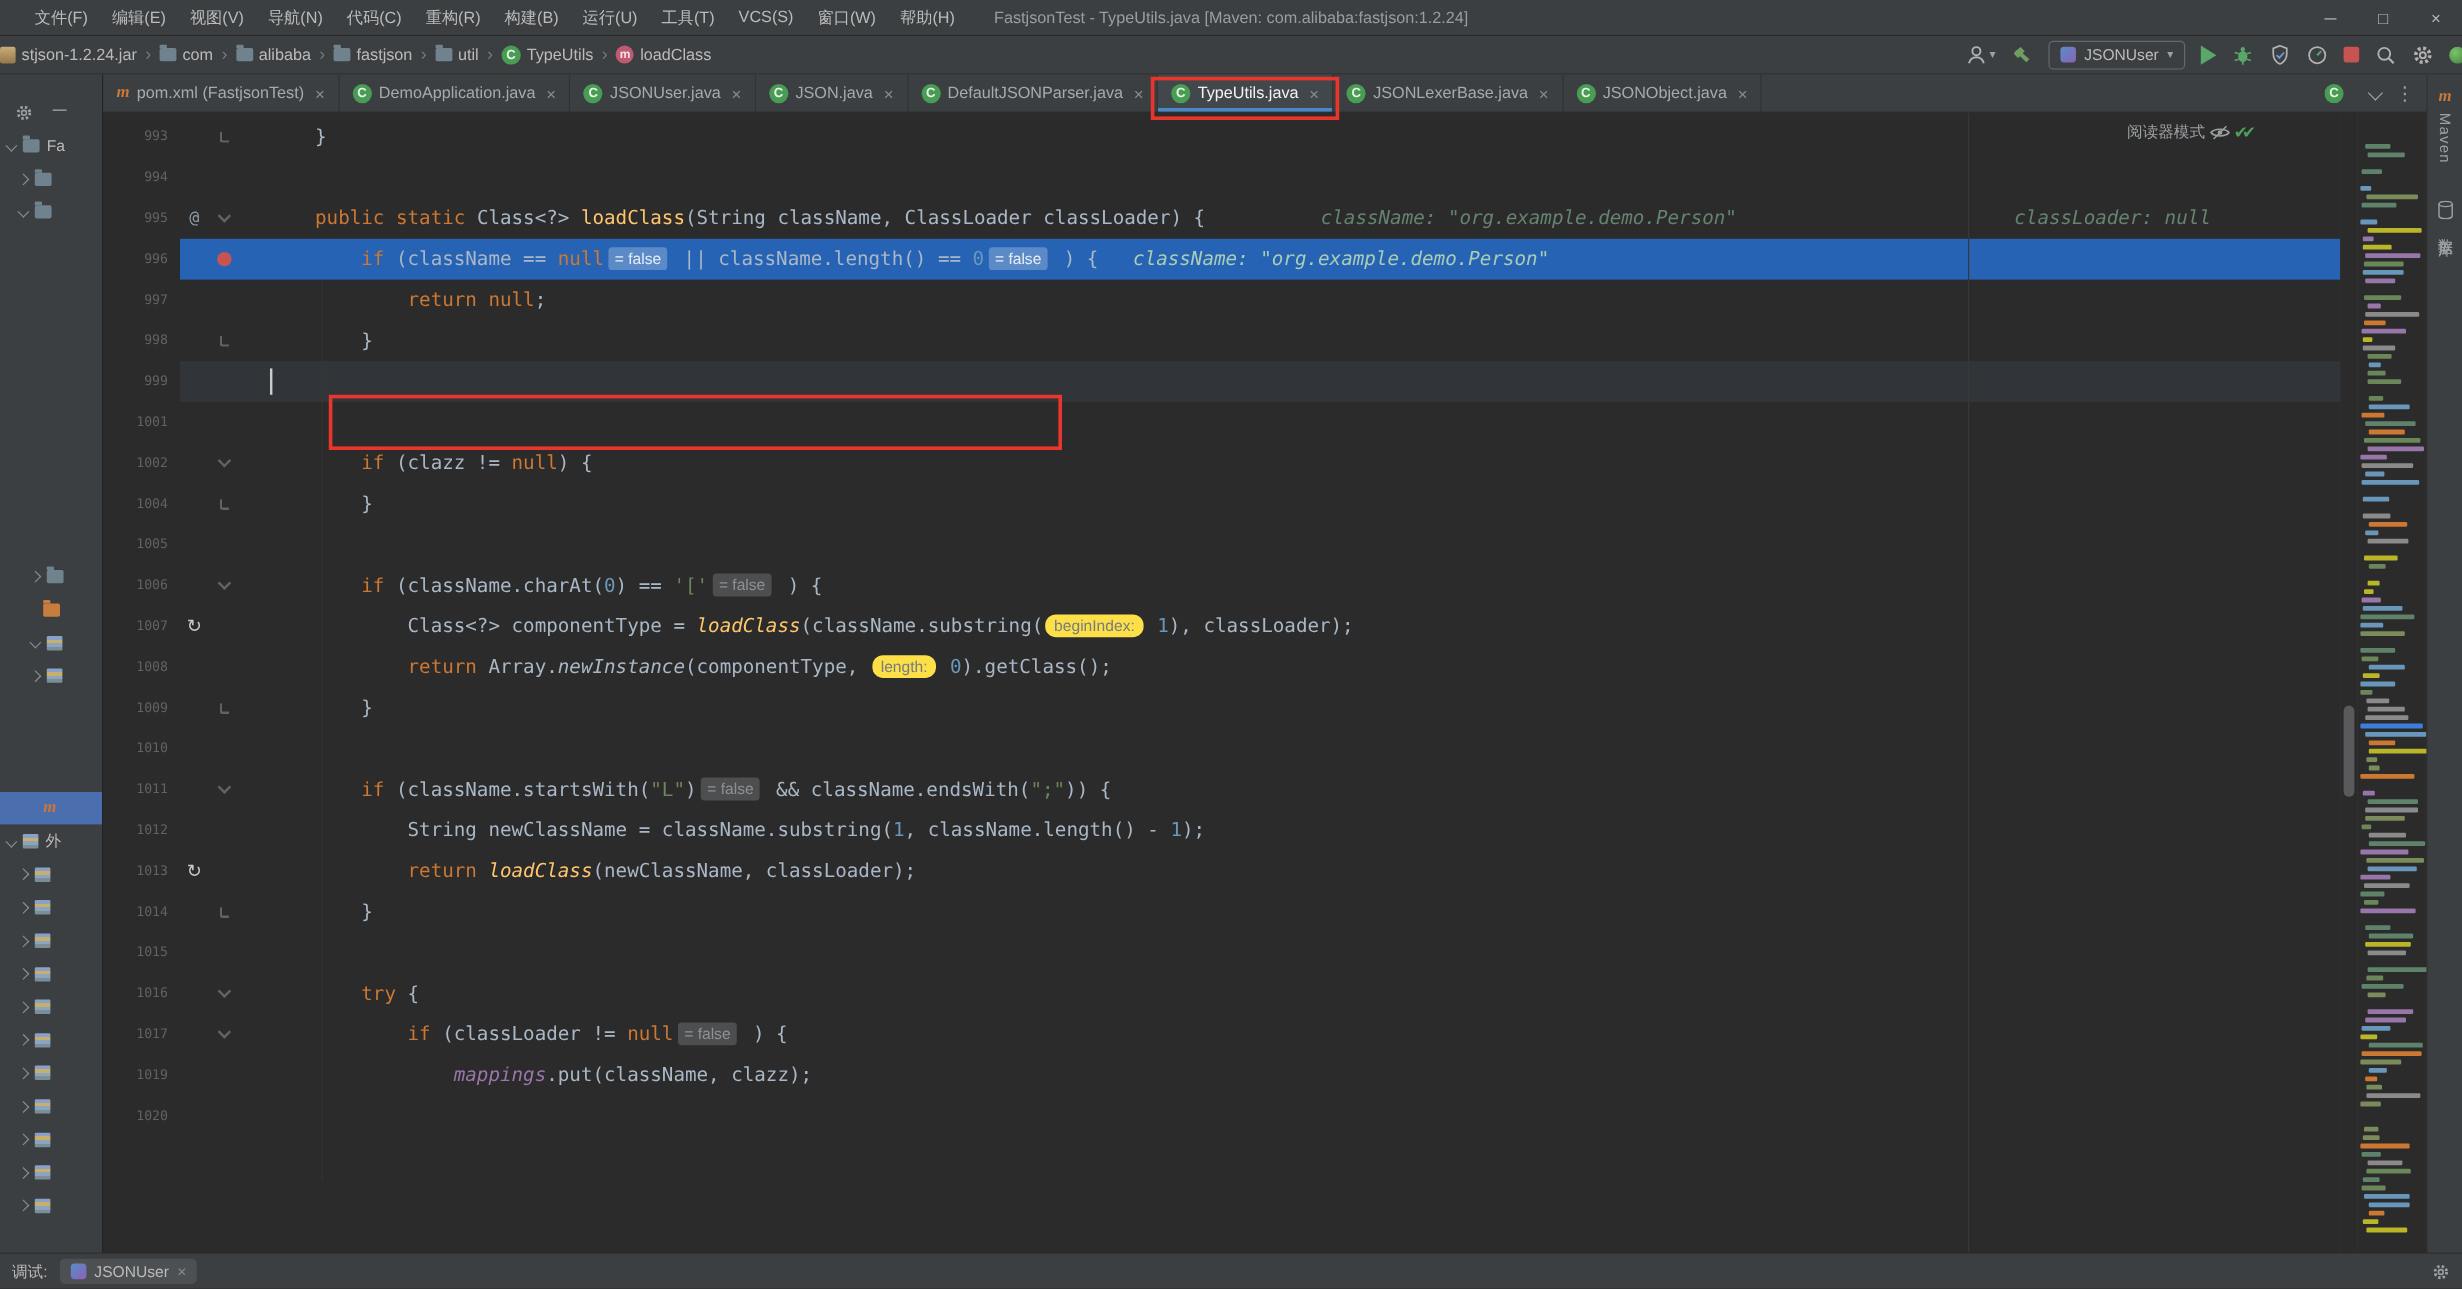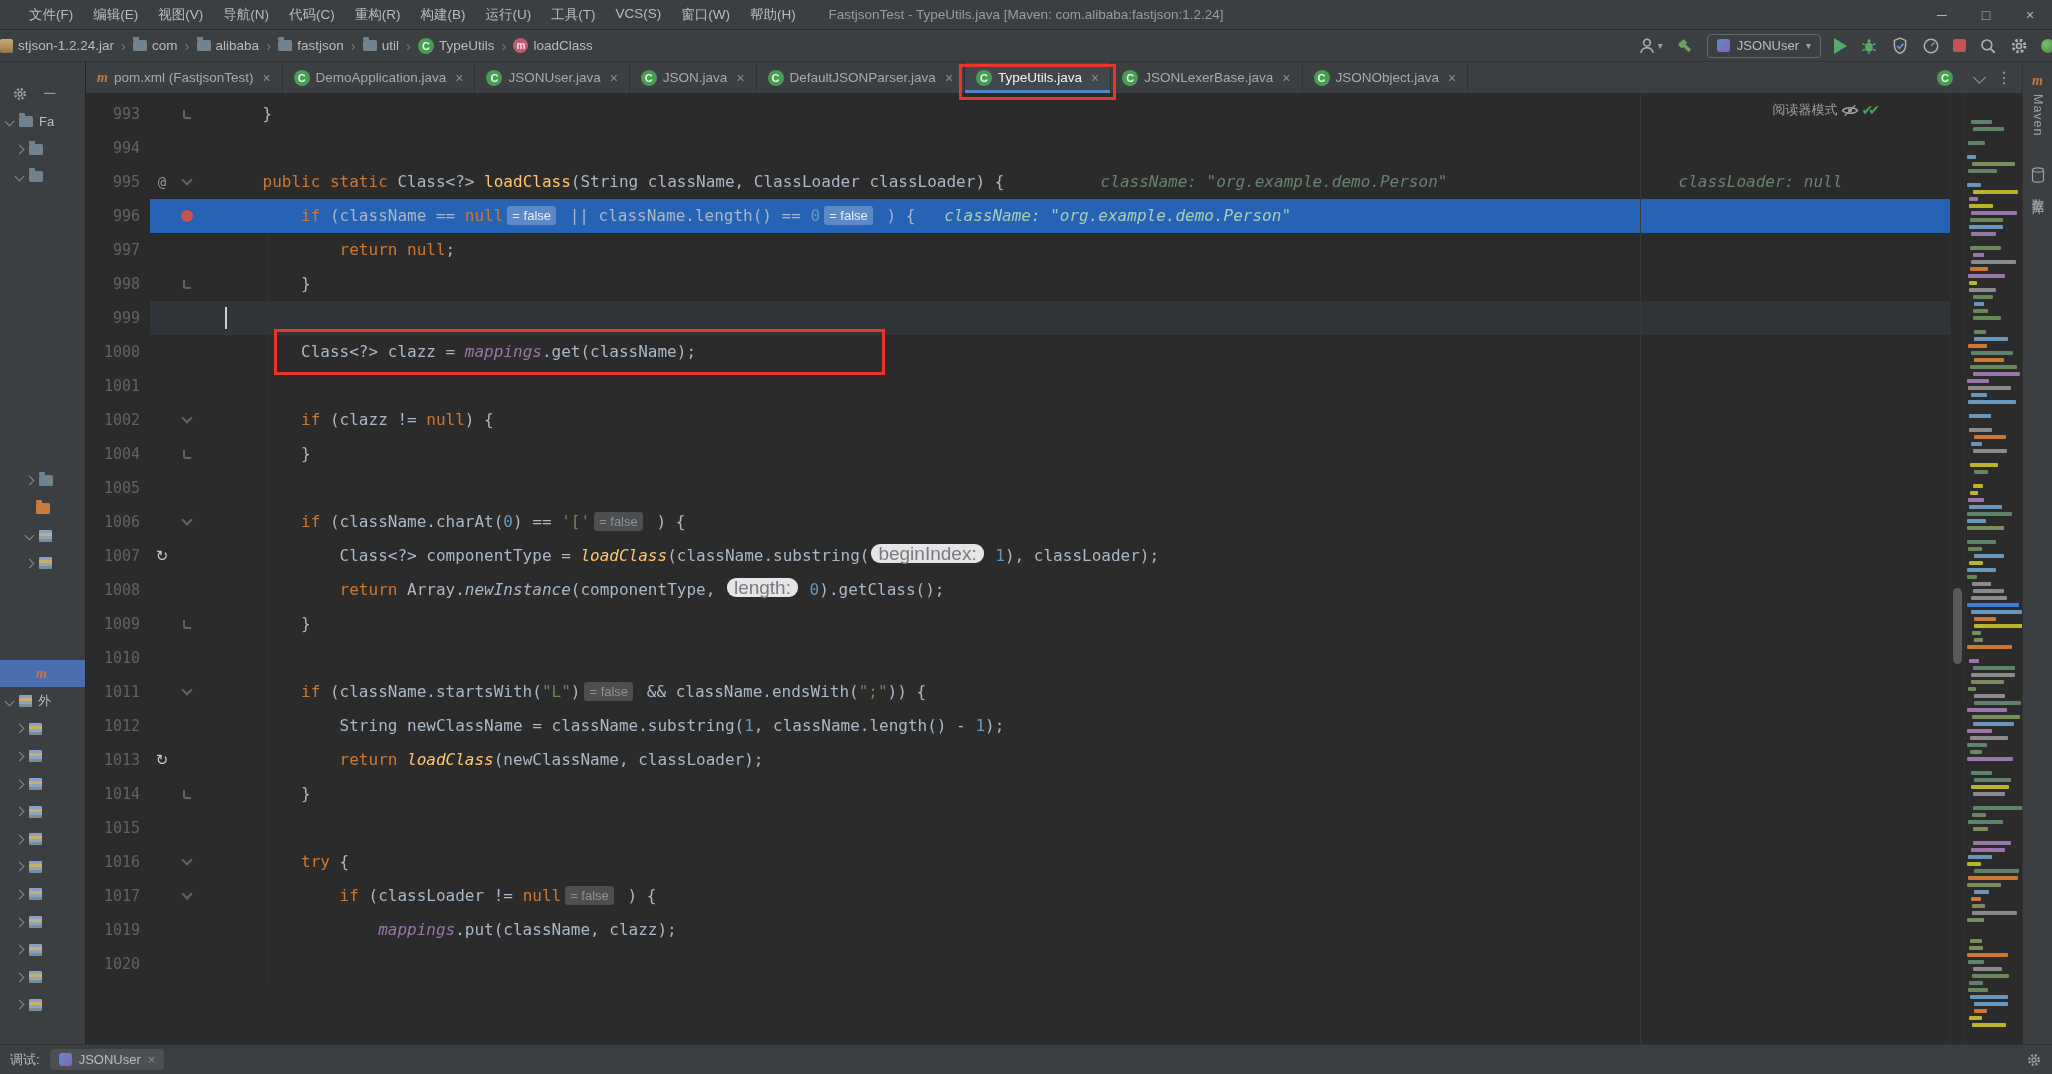--- a/index.html
+++ b/index.html
@@ -63,34 +63,34 @@
   .tab.annotated::after{content:'';position:absolute;top:2px;left:-6px;right:-6px;bottom:-7px;border:3px solid var(--annotation,#E8362D);z-index:9;pointer-events:none}
   .tab-extra{margin-left:auto;display:flex;align-items:center;gap:12px;padding:0 10px}
   .partial-tab{width:26px;overflow:hidden;display:flex;align-items:center}
   .kebab{color:#9DA0A2;font-size:16px}
 
   
   .editor-row{flex:1;display:flex;position:relative;min-height:0}
   .editor{flex:1;position:relative;overflow:hidden;background:#2B2B2B}
   .lines{padding-top:3px}
   .line{display:flex;height:34px;line-height:34px;font-family:"DejaVu Sans Mono","Liberation Mono",monospace;font-size:16px;white-space:pre}
-  .ln{width:64px;flex:none;text-align:right;padding-right:10px;color:#606366;font-size:15px}
+  .ln{width:64px;flex:none;text-align:right;padding-right:10px;color:#606366;font-size:11px}
   .g2{width:24px;flex:none;display:flex;align-items:center;justify-content:center}
   .g1{width:26px;flex:none;display:flex;align-items:center;justify-content:center}
   .code-text{flex:1;padding-left:24px;position:relative;min-width:0}
   .line.exec{background:linear-gradient(90deg,transparent 64px,var(--exec_line,#2663B5) 64px)}
   .line.caretline{background:linear-gradient(90deg,transparent 64px,#313438 64px)}
   .sd{color:#A9B7C6}.sk{color:#CC7832}.sm{color:#FFC66D}
   .smi{color:#FFC66D;font-style:italic}.sdi{color:#A9B7C6;font-style:italic}
   .sf{color:#9876AA;font-style:italic}.ss{color:#6A8759}.sn{color:#6897BB}
   .sdbg{color:#66836F;font-style:italic}
   .line.exec .sdbg{color:#A9CDB4}
   .badge{display:inline-block;background:#4C4E50;color:#8E9193;font-size:13px;line-height:19px;border-radius:3px;padding:0 5px;margin:0 4px;vertical-align:1px;font-family:"Liberation Sans",sans-serif;font-style:normal}
   .line.exec .badge{background:rgba(255,255,255,.25);color:#E4EDF8}
-  .phint{display:inline-block;background:#e5e5e5;color:#767C82;font-size:19px;line-height:19px;border-radius:9px;padding:0 7px;margin:0 2px;vertical-align:1px;font-family:"Liberation Sans",sans-serif}
+  .phint{display:inline-block;background:#fde047;color:#767C82;font-size:13px;line-height:19px;border-radius:9px;padding:0 7px;margin:0 2px;vertical-align:1px;font-family:"Liberation Sans",sans-serif}
   .caret{position:absolute;left:25px;top:6px;width:2px;height:22px;background:#CCCCCC;animation:blink 1.1s steps(1) infinite}
   @keyframes blink{50%{opacity:0}}
   .gi{display:inline-block}
   .gi.fold-open{width:8px;height:8px;border-right:2px solid #5F6367;border-bottom:2px solid #5F6367;transform:rotate(45deg);margin-top:-5px}
   .gi.fold-end{width:8px;height:9px;border-left:2px solid #5F6367;border-bottom:2px solid #5F6367;border-radius:0 0 0 3px}
   .gi.at{color:#8C9CA8;font-size:14px;font-family:"DejaVu Sans Mono",monospace}
   .gi.recursion{color:#C3C9CF;font-size:15px;font-family:"DejaVu Sans",sans-serif}
   .gi.breakpoint{width:12px;height:12px;border-radius:50%;background:#C75450}
   .margin-guide{position:absolute;top:0;bottom:0;left:1554px;width:1px;background:#383838}
   .indent-guide{position:absolute;left:182px;top:139px;bottom:60px;width:1px;background:#383838;opacity:.6}
@@ -404,21 +404,20 @@
           <div class="margin-guide"></div>
           <div class="indent-guide"></div>
           <div class="lines">
               <div class="line"><span class="ln">993</span><span class="g2"></span><span class="g1"><span class="gi fold-end"></span></span><span class="code-text"><span class="sd">    }</span></span></div>
               <div class="line"><span class="ln">994</span><span class="g2"></span><span class="g1"></span><span class="code-text"></span></div>
               <div class="line"><span class="ln">995</span><span class="g2"><span class="gi at">@</span></span><span class="g1"><span class="gi fold-open"></span></span><span class="code-text"><span class="sd">    </span><span class="sk">public</span><span class="sd"> </span><span class="sk">static</span><span class="sd"> Class&lt;?&gt; </span><span class="sm">loadClass</span><span class="sd">(String className, ClassLoader classLoader) {</span><span class="sdbg">          className: "org.example.demo.Person"</span><span class="sdbg">                        classLoader: null</span></span></div>
               <div class="line exec"><span class="ln">996</span><span class="g2"></span><span class="g1"><span class="gi breakpoint"></span></span><span class="code-text"><span class="sd">        </span><span class="sk">if</span><span class="sd"> (className == </span><span class="sk">null</span><span class="badge">= false</span><span class="sd"> || className.length() == </span><span class="sn">0</span><span class="badge">= false</span><span class="sd"> ) {</span><span class="sdbg">   className: "org.example.demo.Person"</span></span></div>
               <div class="line"><span class="ln">997</span><span class="g2"></span><span class="g1"></span><span class="code-text"><span class="sd">            </span><span class="sk">return</span><span class="sd"> </span><span class="sk">null</span><span class="sd">;</span></span></div>
               <div class="line"><span class="ln">998</span><span class="g2"></span><span class="g1"><span class="gi fold-end"></span></span><span class="code-text"><span class="sd">        }</span></span></div>
               <div class="line caretline"><span class="ln">999</span><span class="g2"></span><span class="g1"></span><span class="code-text"><span class="caret"></span></span></div>
-              <div class="line"><span class="ln">1000</span><span class="g2"></span><span class="g1"></span><span class="code-text"><span class="sd">        Class&lt;?&gt; clazz = </span><span class="sf">mappings</span><span class="sd">.get(className);</span></span></div>
               <div class="line"><span class="ln">1001</span><span class="g2"></span><span class="g1"></span><span class="code-text"></span></div>
               <div class="line"><span class="ln">1002</span><span class="g2"></span><span class="g1"><span class="gi fold-open"></span></span><span class="code-text"><span class="sd">        </span><span class="sk">if</span><span class="sd"> (clazz != </span><span class="sk">null</span><span class="sd">) {</span></span></div>
               <div class="line"><span class="ln">1004</span><span class="g2"></span><span class="g1"><span class="gi fold-end"></span></span><span class="code-text"><span class="sd">        }</span></span></div>
               <div class="line"><span class="ln">1005</span><span class="g2"></span><span class="g1"></span><span class="code-text"></span></div>
               <div class="line"><span class="ln">1006</span><span class="g2"></span><span class="g1"><span class="gi fold-open"></span></span><span class="code-text"><span class="sd">        </span><span class="sk">if</span><span class="sd"> (className.charAt(</span><span class="sn">0</span><span class="sd">) == </span><span class="ss">'['</span><span class="badge">= false</span><span class="sd"> ) {</span></span></div>
               <div class="line"><span class="ln">1007</span><span class="g2"><span class="gi recursion">↻</span></span><span class="g1"></span><span class="code-text"><span class="sd">            Class&lt;?&gt; componentType = </span><span class="smi">loadClass</span><span class="sd">(className.substring(</span><span class="phint">beginIndex:</span><span class="sd"> </span><span class="sn">1</span><span class="sd">), classLoader);</span></span></div>
               <div class="line"><span class="ln">1008</span><span class="g2"></span><span class="g1"></span><span class="code-text"><span class="sd">            </span><span class="sk">return</span><span class="sd"> Array.</span><span class="sdi">newInstance</span><span class="sd">(componentType, </span><span class="phint">length:</span><span class="sd"> </span><span class="sn">0</span><span class="sd">).getClass();</span></span></div>
               <div class="line"><span class="ln">1009</span><span class="g2"></span><span class="g1"><span class="gi fold-end"></span></span><span class="code-text"><span class="sd">        }</span></span></div>
               <div class="line"><span class="ln">1010</span><span class="g2"></span><span class="g1"></span><span class="code-text"></span></div>
               <div class="line"><span class="ln">1011</span><span class="g2"></span><span class="g1"><span class="gi fold-open"></span></span><span class="code-text"><span class="sd">        </span><span class="sk">if</span><span class="sd"> (className.startsWith(</span><span class="ss">"L"</span><span class="sd">)</span><span class="badge">= false</span><span class="sd"> &amp;&amp; className.endsWith(</span><span class="ss">";"</span><span class="sd">)) {</span></span></div>

